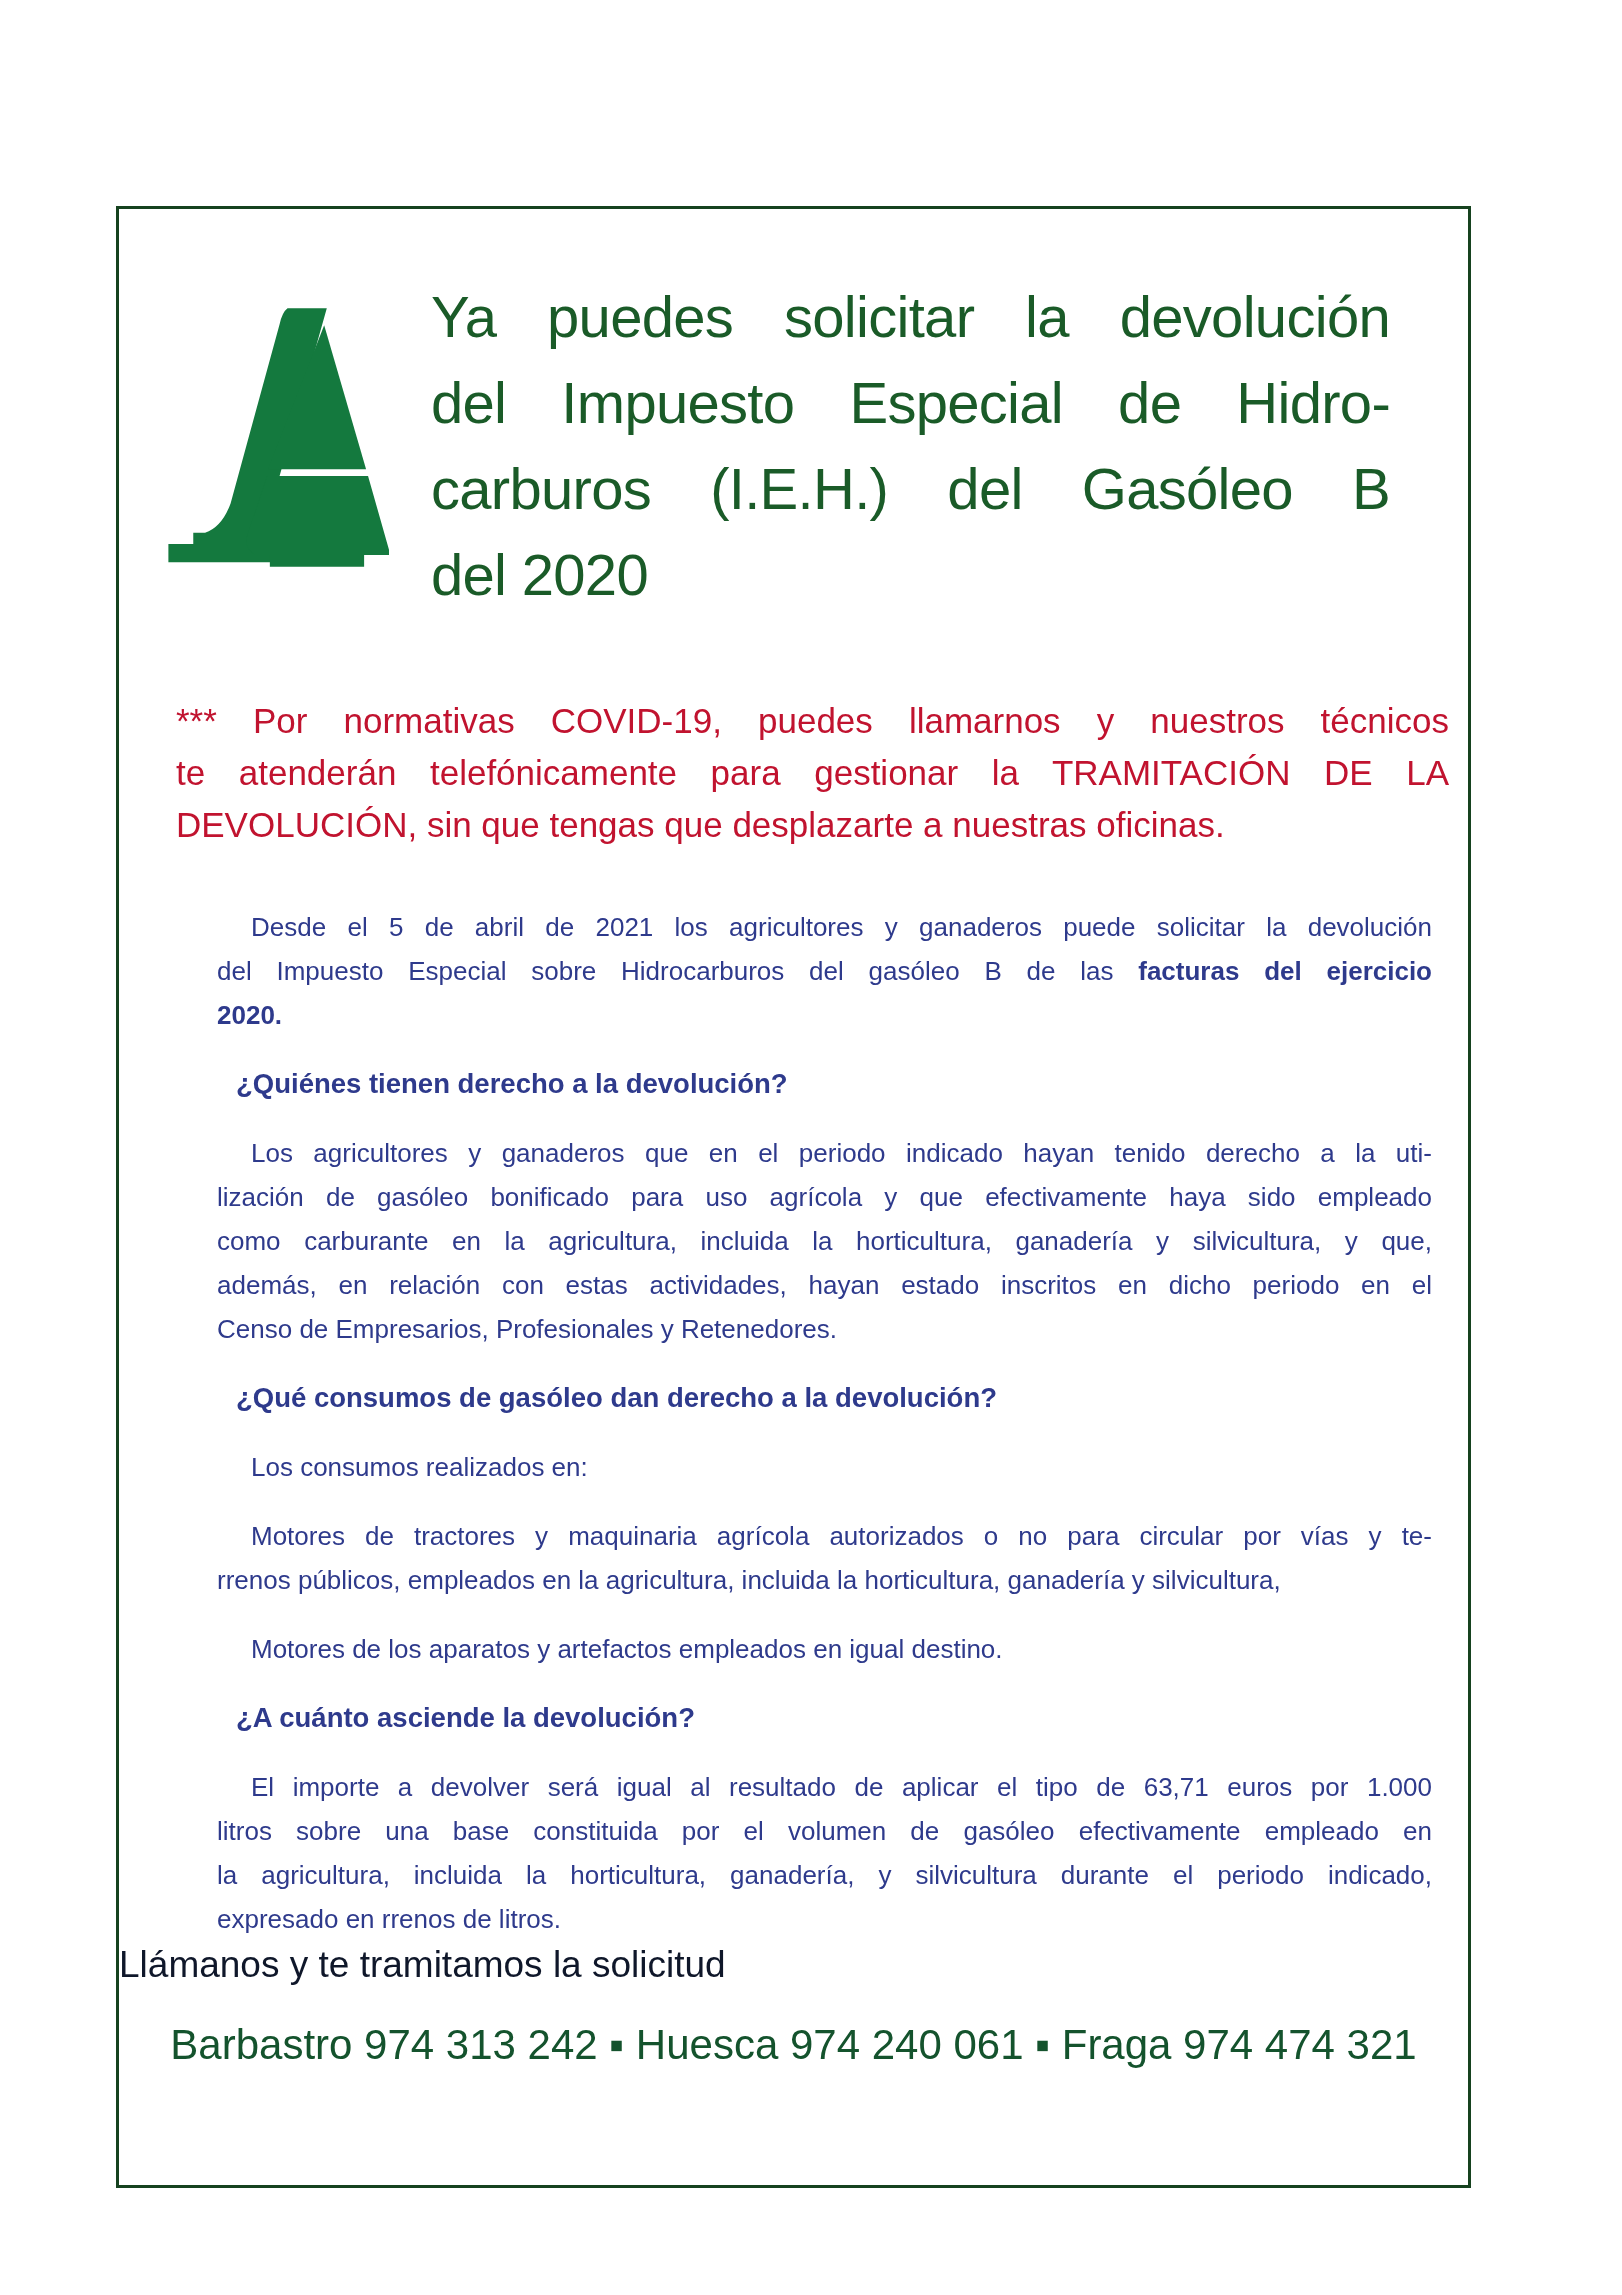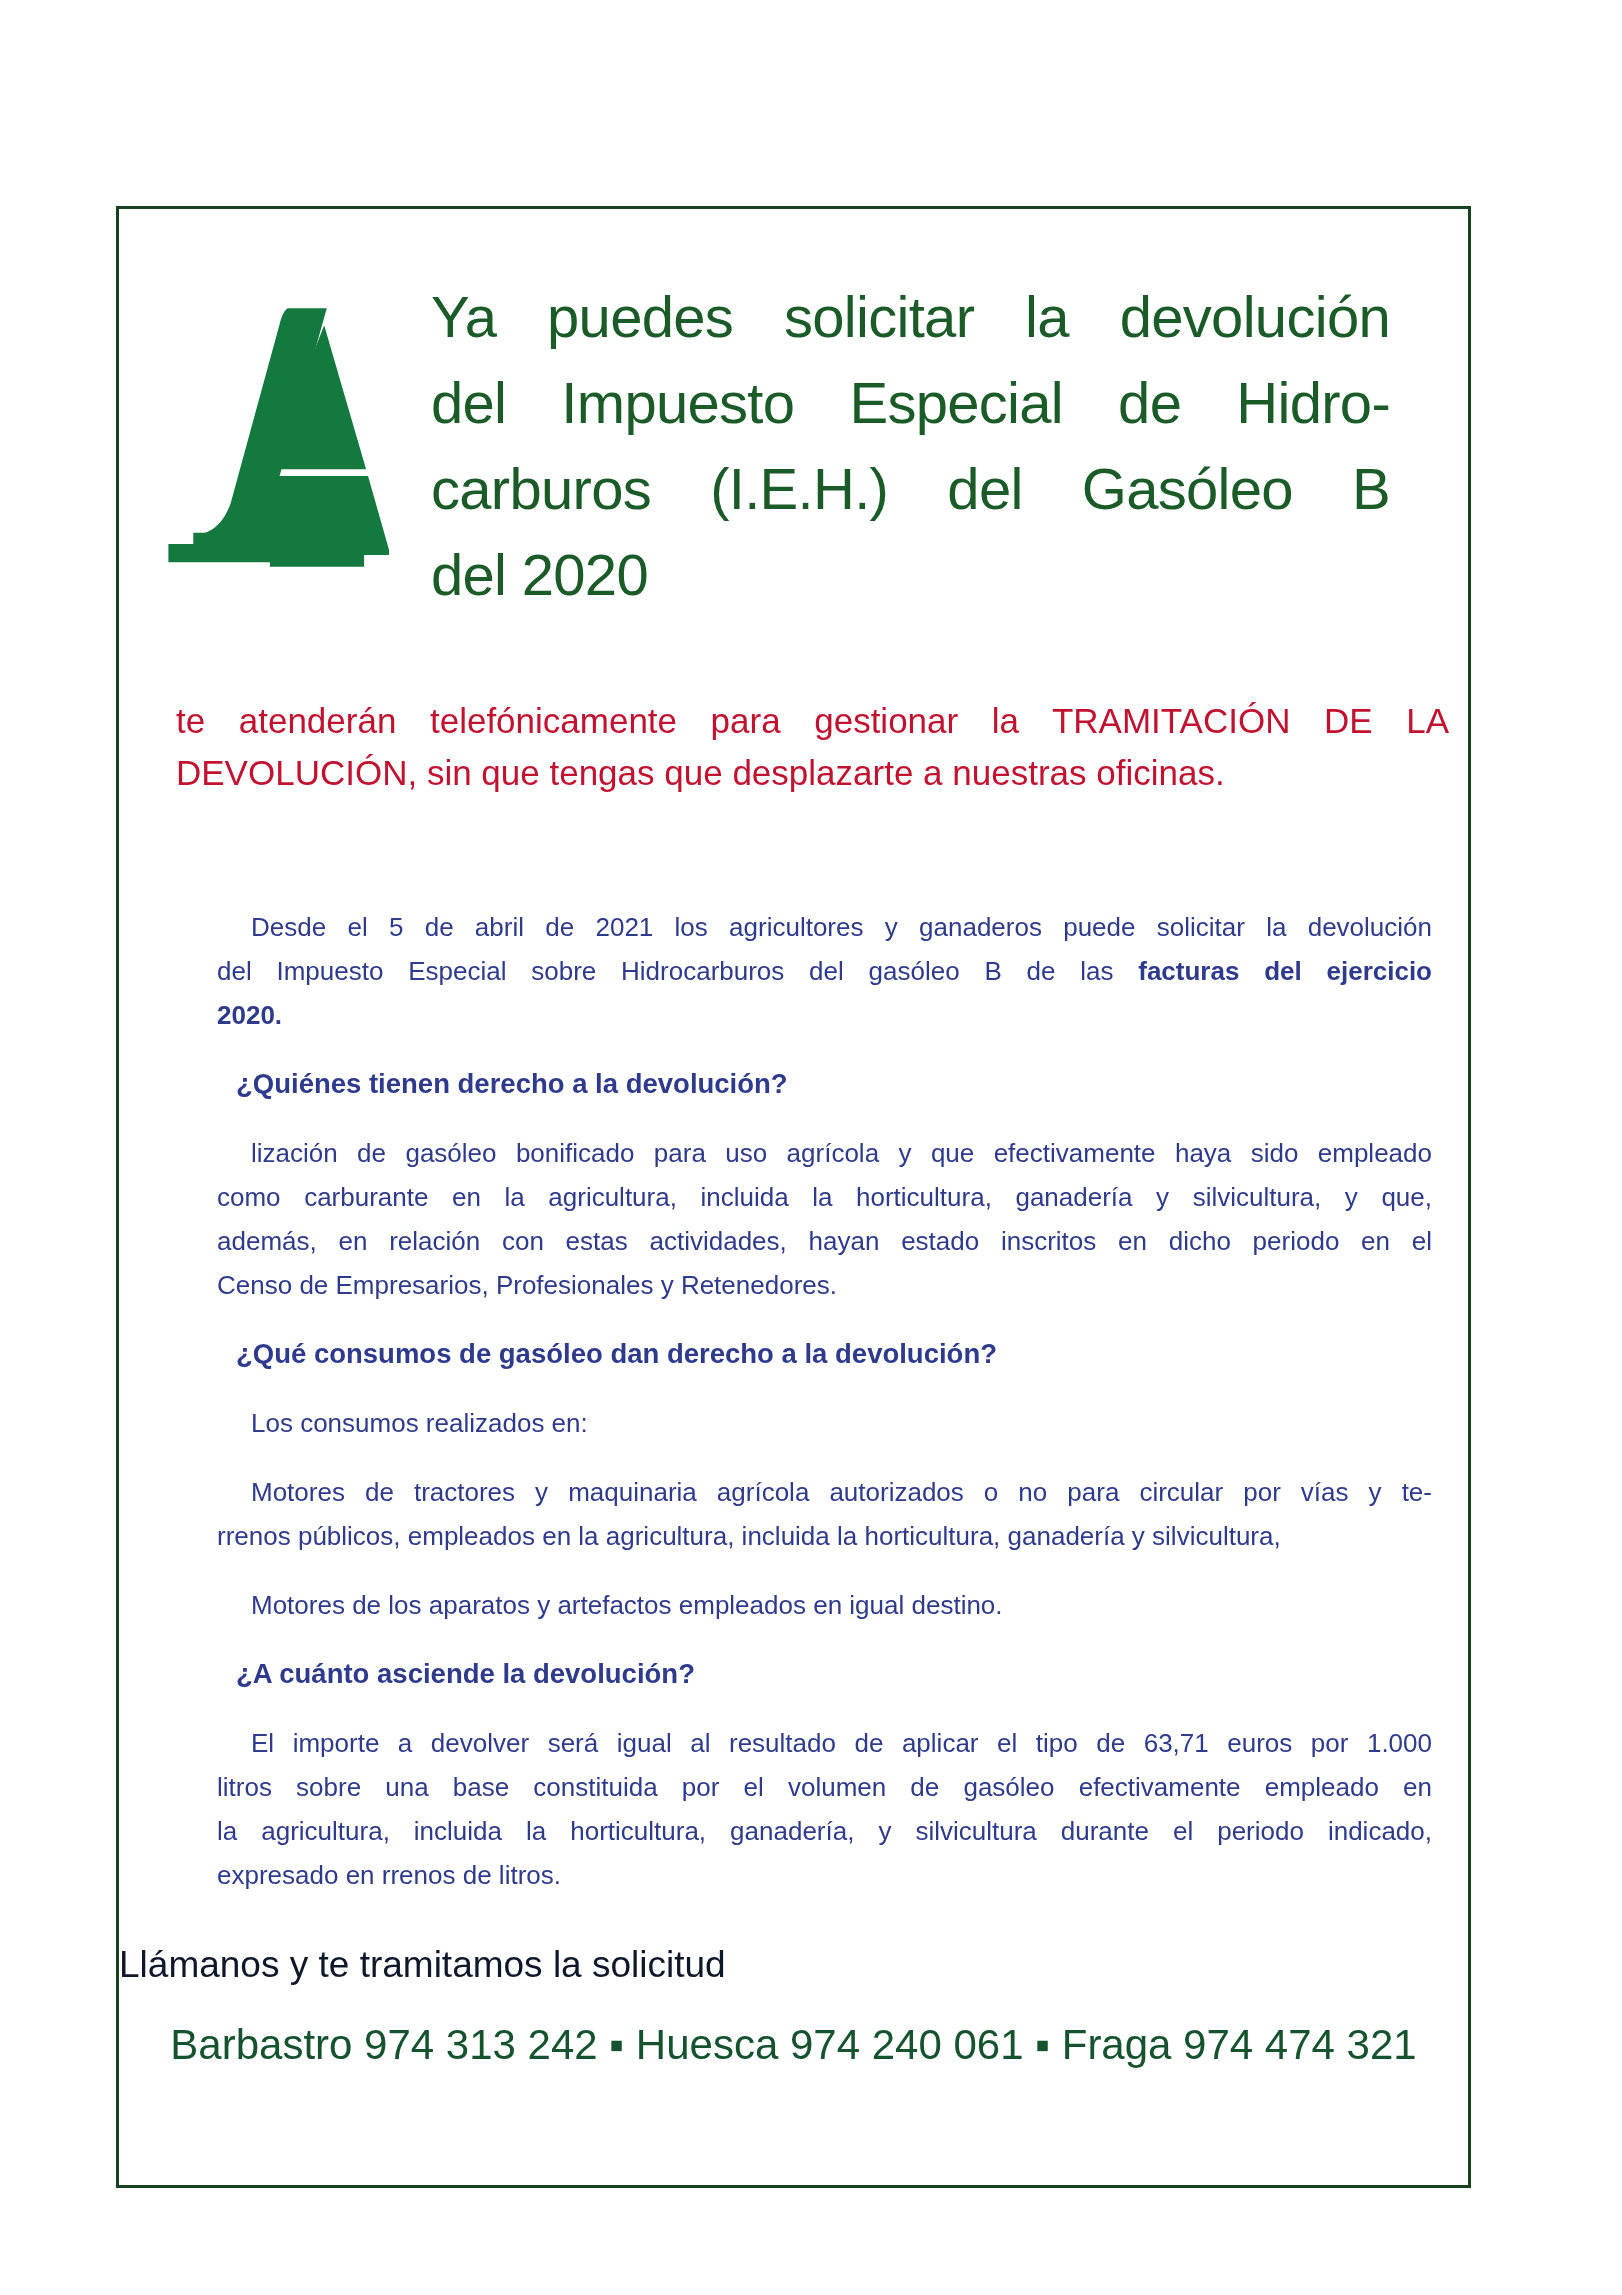--- a/index.html
+++ b/index.html
@@ -93,33 +93,35 @@
   </div>
 
   <div class="headline">
       <div class="line"><span>Ya puedes solicitar la devolución</span></div>
       <div class="line"><span>del Impuesto Especial de Hidro-</span></div>
       <div class="line"><span>carburos (I.E.H.) del Gasóleo B</span></div>
       <div class="line last"><span>del 2020</span></div>
     </div>
 
   <div class="covid">
+      <div class="line"><span>*** Por normativas COVID-19, puedes llamarnos y nuestros técnicos</span></div>
       <div class="line"><span>te atenderán telefónicamente para gestionar la TRAMITACIÓN DE LA</span></div>
       <div class="line last"><span>DEVOLUCIÓN, sin que tengas que desplazarte a nuestras oficinas.</span></div>
     </div>
 
   <div class="bodytext">
     <div class="para">
         <div class="line"><span>Desde el 5 de abril de 2021 los agricultores y ganaderos puede solicitar la devolución</span></div>
         <div class="line"><span>del Impuesto Especial sobre Hidrocarburos del gasóleo B de las </span><span class="bold">facturas del ejercicio</span></div>
         <div class="line last"><span class="bold">2020.</span></div>
       </div>
 
     <div class="bheading">¿Quiénes tienen derecho a la devolución?</div>
     <div class="para">
+        <div class="line"><span>Los agricultores y ganaderos que en el periodo indicado hayan tenido derecho a la uti-</span></div>
         <div class="line"><span>lización de gasóleo bonificado para uso agrícola y que efectivamente haya sido empleado</span></div>
         <div class="line"><span>como carburante en la agricultura, incluida la horticultura, ganadería y silvicultura, y que,</span></div>
         <div class="line"><span>además, en relación con estas actividades, hayan estado inscritos en dicho periodo en el</span></div>
         <div class="line last"><span>Censo de Empresarios, Profesionales y Retenedores.</span></div>
       </div>
 
     <div class="bheading">¿Qué consumos de gasóleo dan derecho a la devolución?</div>
     <div class="para">
         <div class="line last"><span>Los consumos realizados en:</span></div>
       </div>

